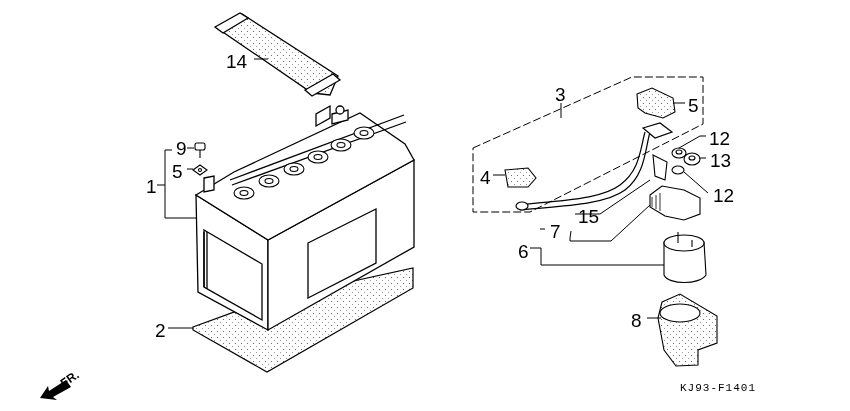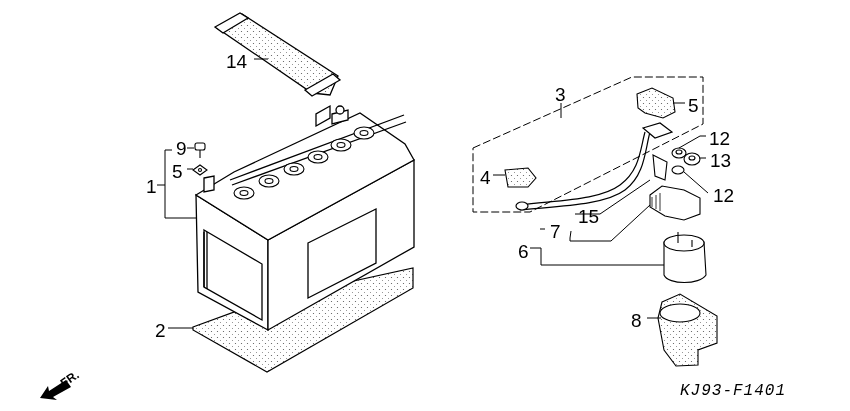--- a/index.html
+++ b/index.html
@@ -1,19 +1,19 @@
 <!DOCTYPE html>
 <html><head>
 <meta charset="utf-8">
 <style>
   html, body { margin:0; padding:0; background:#ffffff; }
   body { width:850px; height:411px; position:relative; overflow:hidden; font-family:"Liberation Sans", sans-serif; }
   #diagram { position:absolute; left:0; top:0; width:850px; height:411px; }
   .callout { position:absolute; font-family:"Liberation Sans", sans-serif; font-size:19px; color:#000; line-height:1; }
-  .code { position:absolute; font-family:"Liberation Mono", monospace; font-size:16px; letter-spacing:1px; color:#000;font-style:italic; }
+  .code { position:absolute; font-family:"Liberation Mono", monospace; font-size:11px; letter-spacing:1px; color:#000; }
   .fr { position:absolute; font-family:"Liberation Sans", sans-serif; font-weight:bold; font-size:12px; transform:rotate(-35deg); }
 </style>
 </head>
 <body>
 
 <svg id="diagram" width="850" height="411" viewBox="0 0 850 411" xmlns="http://www.w3.org/2000/svg">
   <defs>
     <pattern id="dots" width="6" height="6" patternUnits="userSpaceOnUse">
       <rect width="6" height="6" fill="#fff"></rect>
       <circle cx="1.5" cy="1.5" r="0.6" fill="#555"></circle>

